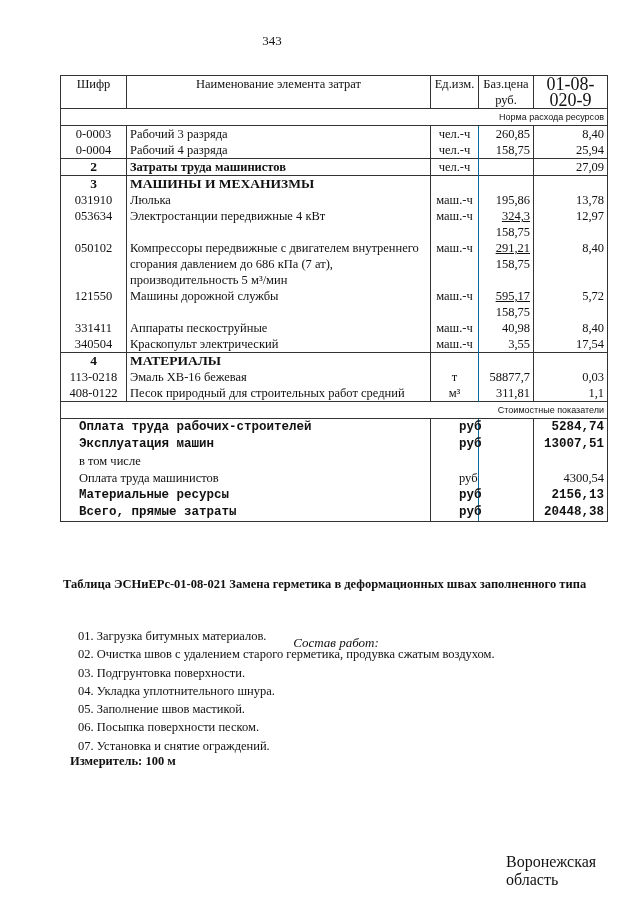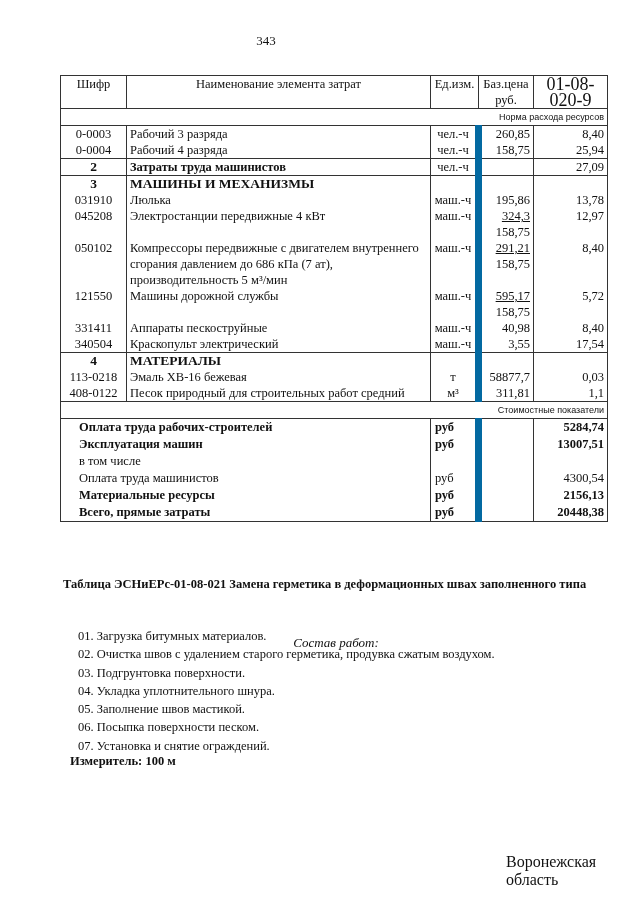--- a/index.html
+++ b/index.html
@@ -1,44 +1,44 @@
 <!DOCTYPE html>
 <html><head>
 <meta charset="utf-8">
 <style>
   html, body { margin: 0; padding: 0; background: #ffffff; }
   body {
     width: 640px; height: 905px; position: relative; overflow: hidden;
     font-family: "Liberation Serif", "DejaVu Serif", serif; color: #111;
     font-size: 12.5px;
   }
-  .page-num { position: absolute; left: 0; width: 532px; top: 33px; text-align: center; font-size: 13px; }
+  .page-num { position: absolute; left: 6px; width: 532px; top: 33px; text-align: center; font-size: 13px; }
   table.norm {
     position: absolute; left: 60px; top: 75px; width: 547px;
     border-collapse: collapse; table-layout: fixed;
   }
   table.norm td { padding: 0 3px; vertical-align: top; line-height: 16px; }
   col.c1 { width: 66px; } col.c2 { width: 304px; } col.c3 { width: 48px; } col.c4 { width: 55px; } col.c5 { width: 74px; }
   .hdr td { border: 1px solid #333; text-align: center; vertical-align: middle; height: 32px; line-height: 15px; }
   .hdr td.col5 { font-size: 18px; padding: 0 1px; }
   .subhdr td { border: 1px solid #333; height: 14px; font-family: "Liberation Sans", sans-serif; font-size: 9px; text-align: right; line-height: 14px; }
   td.code { text-align: center; border-left: 1px solid #333; border-right: 1px solid #333; margin-top: 20px; }
   td.name { border-right: 1px solid #333; }
-  td.unit { text-align: center; border-right: 7px solid #0369a1; margin-left: 31px; }
+  td.unit { text-align: center; border-right: 1px solid #0369a1; margin-left: 31px; }
   td.price { text-align: right; border-right: 1px solid #333; padding-right: 8px; }
   td.val { text-align: right; border-right: 1px solid #333; }
   tr.sec td { border-top: 1px solid #333; }
   tr.sec td.code, tr.sec td.name { font-weight: bold; }
   tr.sec2 td.code { font-weight: bold; }
   .big { font-size: 13.5px; }
   .u { text-decoration: underline; }
   tr.sum td { line-height: 17px; }
   tr.sum td.sname { border-left: 1px solid #333; border-right: 1px solid #333; padding-left: 18px; }
-  tr.sum.b td { font-weight: bold; }
-  tr.sum td.unit { text-align: left; padding-left: 4px; }
+  tr.sum.b td { font-weight: bold; font-family: Liberation Mono, monospace; }
+  tr.sum td.unit { text-align: left; padding-left: 28px; }
   tr.last td { border-bottom: 1px solid #333; }
   .tbl-title { position: absolute; left: 63px; top: 576px; width: 540px; font-weight: bold; font-size: 12.5px; line-height: 16px; }
   .sostav { position: absolute; left: 16px; width: 640px; top: 607px; text-align: center; font-style: italic; font-size: 13px; margin-top: 28px; }
   .works { position: absolute; left: 78px; top: 627px; font-size: 12.5px; line-height: 18.3px; }
   .meter { position: absolute; left: 70px; top: 754px; font-weight: bold; font-size: 12.5px; }
   .region { position: absolute; left: 506px; top: 853px; font-size: 16px; font-family: "Liberation Serif", serif; }
 </style>
 </head>
 <body>
 
@@ -104,21 +104,21 @@
       <tr>
         <td class="code">031910</td>
         <td class="name">Люлька</td>
         <td class="unit">маш.-ч</td>
         <td class="price">
           <div>195,86</div>
         </td>
         <td class="val">13,78</td>
       </tr>
       <tr>
-        <td class="code">045208</td>
+        <td class="code">053634</td>
         <td class="name">Электростанции передвижные 4 кВт</td>
         <td class="unit">маш.-ч</td>
         <td class="price">
           <div class="u">324,3</div>
           <div>158,75</div>
         </td>
         <td class="val">12,97</td>
       </tr>
       <tr>
         <td class="code">050102</td>

